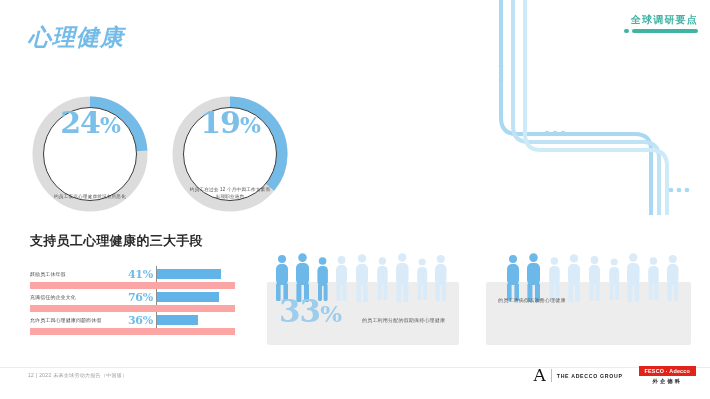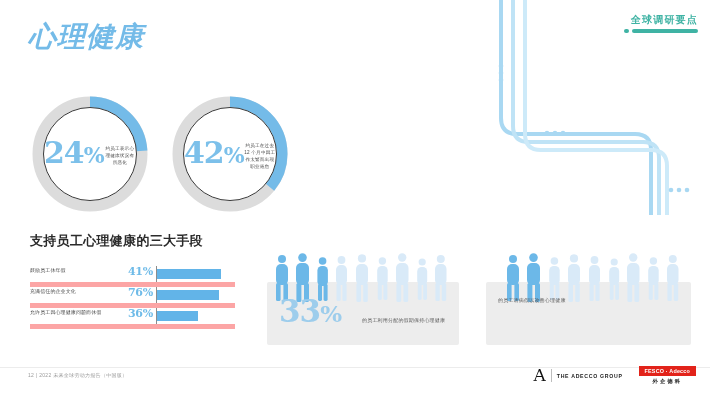--- a/index.html
+++ b/index.html
@@ -21,52 +21,52 @@
     font-size:10px;font-weight:bold;color:#3fb3a4;letter-spacing:1.2px;
     line-height:12px;white-space:nowrap;
   }
   .badge-rule{display:flex;align-items:center;justify-content:flex-end;margin-top:3px;gap:3px;}
   .badge-dot{width:5px;height:4px;border-radius:2px;background:#3fb3a4;}
   .badge-bar{width:66px;height:4px;border-radius:2px;background:#3fb3a4;}
 
   
   .title{
     position:absolute;left:28px;top:23px;
-    font-size:28px;font-weight:bold;font-style:italic;
+    font-size:23px;font-weight:bold;font-style:italic;
     color:#74bbe8;letter-spacing:1px;line-height:28px;text-align:right;
   }
 
   
   .donut{position:absolute;width:116px;height:116px;}
   .donut.d1{left:32px;top:96px;}
   .donut.d2{left:172px;top:96px;}
   .donut svg{position:absolute;inset:0;}
   .donut-inner{
     position:absolute;left:11px;top:11px;right:11px;bottom:11px;
     border-radius:50%;background:#ffffff;border:1px solid #3a3a3a;
-    display:flex;align-items:center;justify-content:space-between;
+    display:flex;flex-direction:column;align-items:center;justify-content:space-between;
     box-sizing:border-box;
   }
   .donut-num{
     font-family:"DejaVu Serif","Liberation Serif",serif;
     font-weight:bold;font-size:30px;line-height:30px;color:#7cc0ea;
     letter-spacing:-1px;
   }
   .donut-num .pct{font-size:22px;}
   .donut-cap{
     margin-top:3px;font-size:4.6px;line-height:7px;color:#4a4a4a;
     text-align:center;width:84px;letter-spacing:.2px;
   }
 
   
   .barblock{position:absolute;left:30px;top:232px;width:205px;}
   .bar-head{font-size:13px;font-weight:bold;color:#2b2b2b;letter-spacing:.3px;margin-bottom:16px;}
   .bar-row{
-    display:flex;align-items:flex-start;height:16px;
-    border-bottom:5px solid #fca5a5;
+    display:flex;align-items:center;height:16px;
+    border-bottom:7px solid #fca5a5;
   }
   .bar-row:first-of-type{border-top:1px solid #eaf4fb;}
   .bar-label{width:98px;font-size:5px;color:#444;line-height:8px;letter-spacing:.1px;}
   .bar-val{
     width:28px;text-align:left;
     font-family:"DejaVu Serif","Liberation Serif",serif;
     font-weight:bold;font-size:11px;color:#6fbbe8;line-height:11px;
     letter-spacing:-.3px;
   }
   .bar-track{flex:1;position:relative;height:16px;border-left:1px solid #8d8d8d;}
@@ -158,21 +158,21 @@
     </div>
   </div>
 
   <div class="donut d2">
     <svg width="116" height="116" viewBox="0 0 116 116">
       <circle cx="58" cy="58" r="52" fill="none" stroke="#dcdcdc" stroke-width="11"></circle>
       <circle cx="58" cy="58" r="52" fill="none" stroke="#74bbe8" stroke-width="11" stroke-dasharray="117.6 209" transform="rotate(-90 58 58)"></circle>
     </svg>
     <div class="donut-inner">
       <div class="donut-num">
-        <span>42</span><span class="pct">%</span>
+        <span>19</span><span class="pct">%</span>
       </div>
       <div class="donut-cap">约员工在过去 12 个月中因工作太繁而出现职业倦怠</div>
     </div>
   </div>
 
   <div class="barblock">
     <div class="bar-head">支持员工心理健康的三大手段</div>
 
     <div class="bar-row">
       <div class="bar-label">鼓励员工休年假</div>

